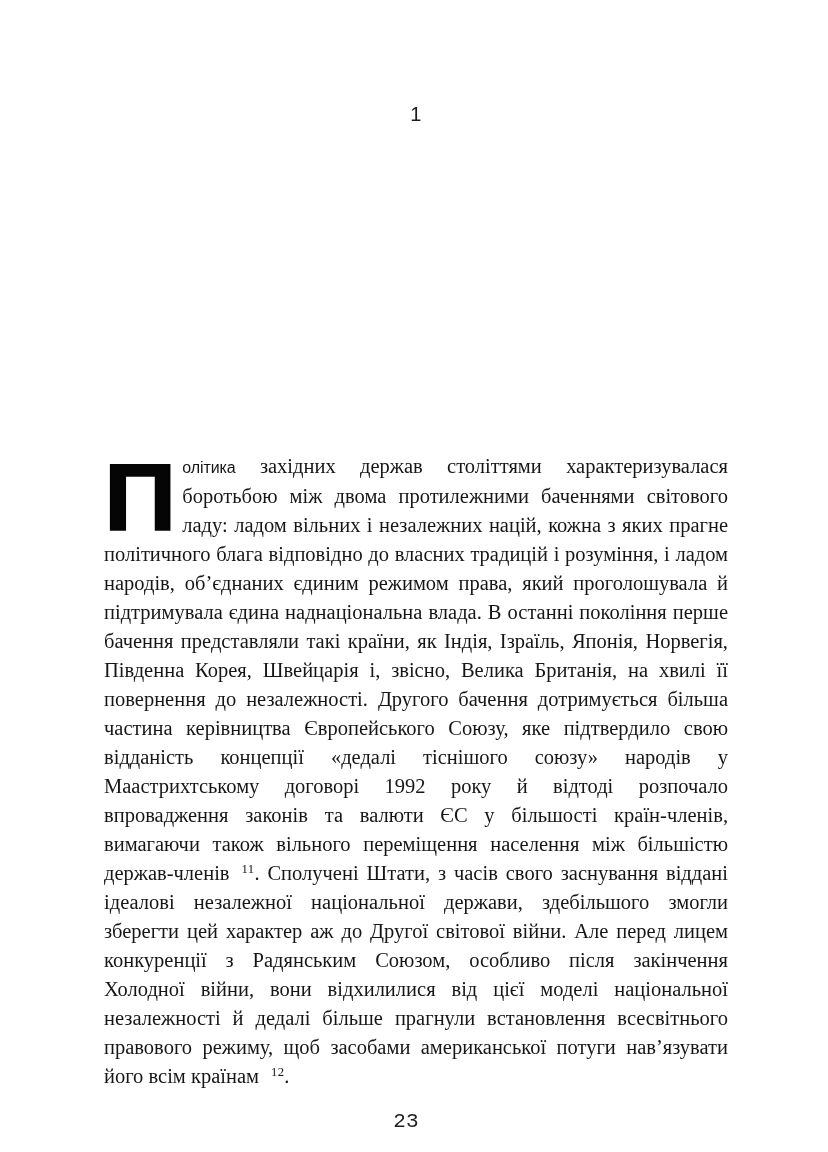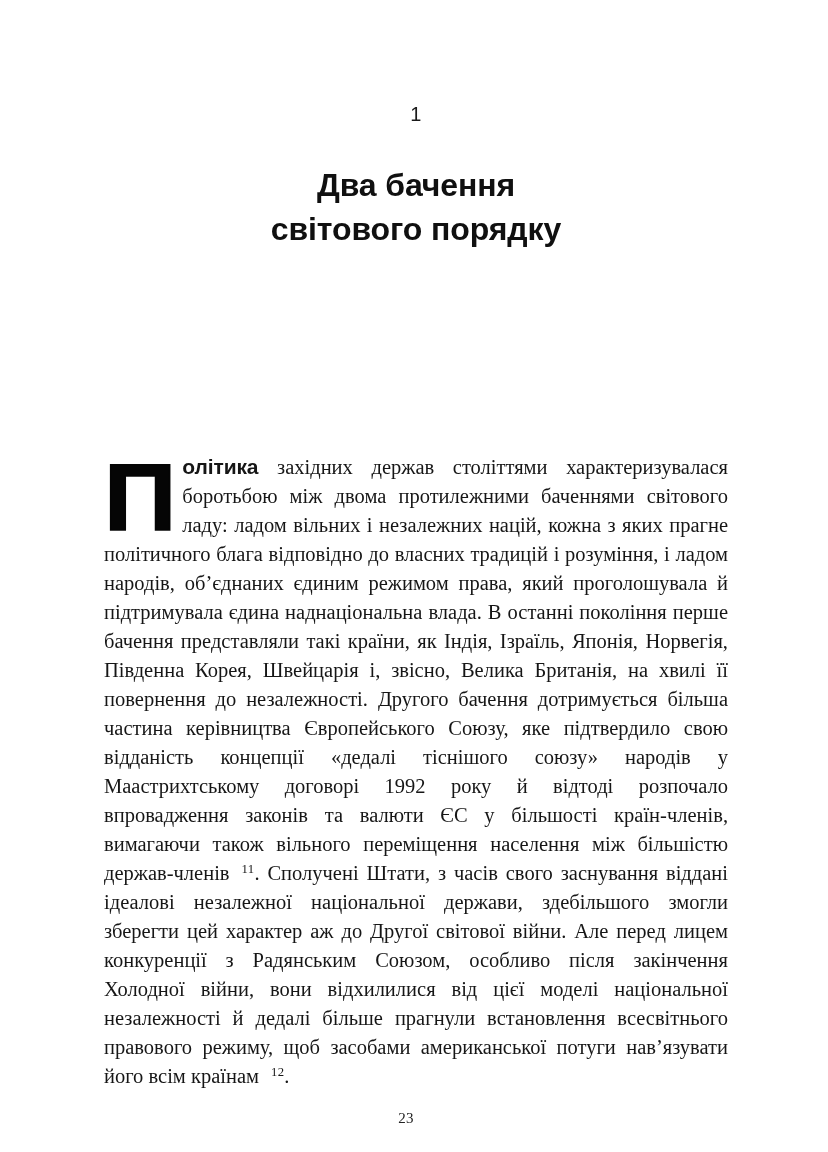--- a/index.html
+++ b/index.html
@@ -83,57 +83,53 @@
     height: 67px;
     margin: 12px 10px 0 0;
     color: #050505;
     transform: scaleX(1.06);
     transform-origin: left top;
     -webkit-text-stroke: 1.6px #050505;
   }
 
   .lead-bold {
     font-family: "Liberation Sans", "DejaVu Sans", sans-serif;
-    font-weight: 700;
-    font-size: 21px;
+    font-weight: 400;
+    font-size: 16px;
     letter-spacing: -0.1px;
   }
 
   sup.fn {
     font-size: 0.62em;
     vertical-align: 0.52em;
     line-height: 0;
     letter-spacing: 0.3px;
     margin-left: 12px;
   }
 
   
   .folio {
     position: absolute;
     left: 0;
     right: 16px;
     top: 1110px;
     text-align: center;
-    font-family: Liberation Serif, serif;
-    font-size: 15px;
+    font-family: Liberation Mono, monospace;
+    font-size: 21px;
     color: #222222;
     letter-spacing: 0.2px;
   }
 </style>
 </head>
 <body>
 
 <div class="page">
 
   <div class="chapter-head">
     <div class="chapter-number">1</div>
-    <h1 class="chapter-title">
-      <span class="title-line">Два бачення</span>
-      <span class="title-line">світового порядку</span>
-    </h1>
   </div>
 
   <div class="body-block">
     <p class="bodytext">
       <span class="dropcap">П</span><span class="lead-bold">олітика</span><span> західних держав століттями характеризувалася боротьбою між двома протилежними баченнями світового ладу: ладом вільних і незалежних націй, кожна з яких прагне політичного блага відповідно до власних традицій і розуміння, і ладом народів, об’єднаних єдиним режимом права, який проголошувала й підтримувала єдина наднаціональна влада. В останні покоління перше бачення представляли такі країни, як Індія, Ізраїль, Японія, Норвегія, Південна Корея, Швейцарія і, звісно, Велика Британія, на хвилі її повернення до незалежності. Другого бачення дотримується більша частина керівництва Європейського Союзу, яке підтвердило свою відданість концепції «дедалі тіснішого союзу» народів у Маастрихтському договорі 1992 року й відтоді розпочало впровадження законів та валюти ЄС у більшості країн-членів, вимагаючи також вільного переміщення населення між більшістю держав-членів</span><sup class="fn">11</sup><span>. Сполучені Штати, з часів свого заснування віддані ідеалові незалежної національної держави, здебільшого змогли зберегти цей характер аж до Другої світової війни. Але перед лицем конкуренції з Радянським Союзом, особливо після закінчення Холодної війни, вони відхилилися від цієї моделі національної незалежності й дедалі більше прагнули встановлення всесвітнього правового режиму, щоб засобами американської потуги нав’язувати його всім країнам</span><sup class="fn">12</sup><span>.</span>
     </p>
   </div>
 
   <div class="folio">23</div>
 

